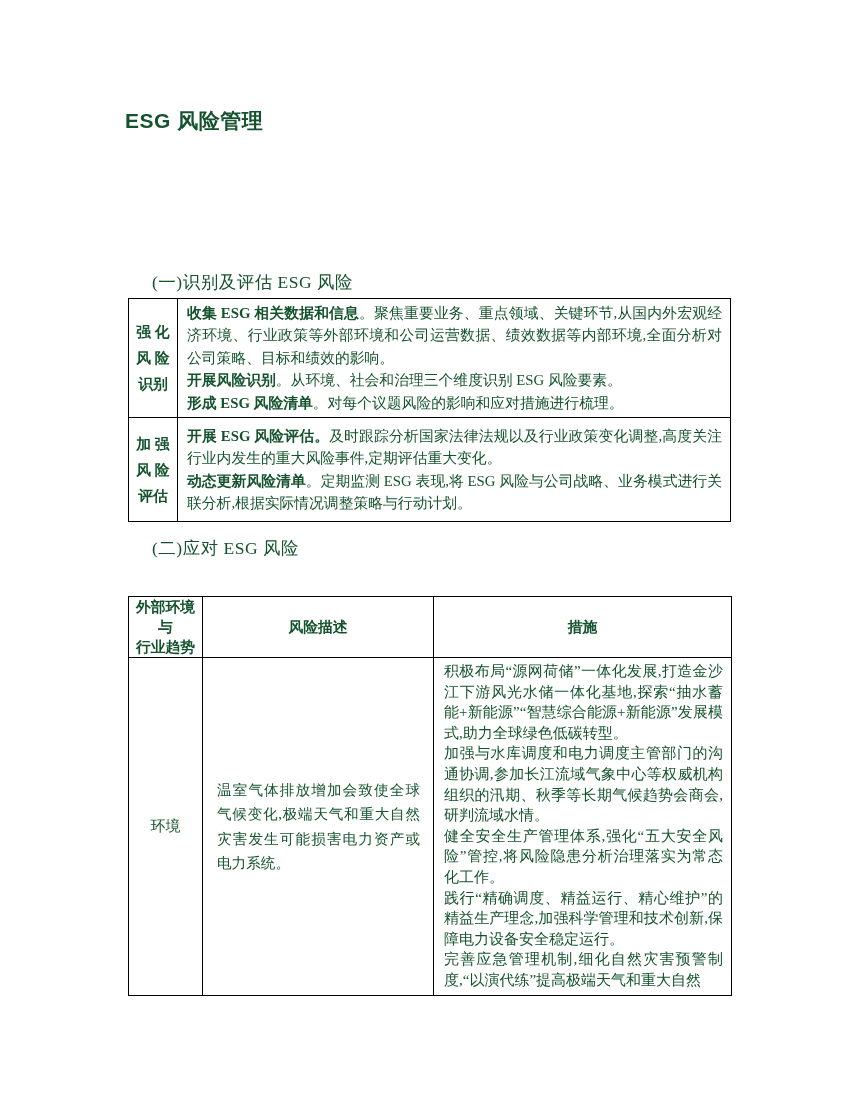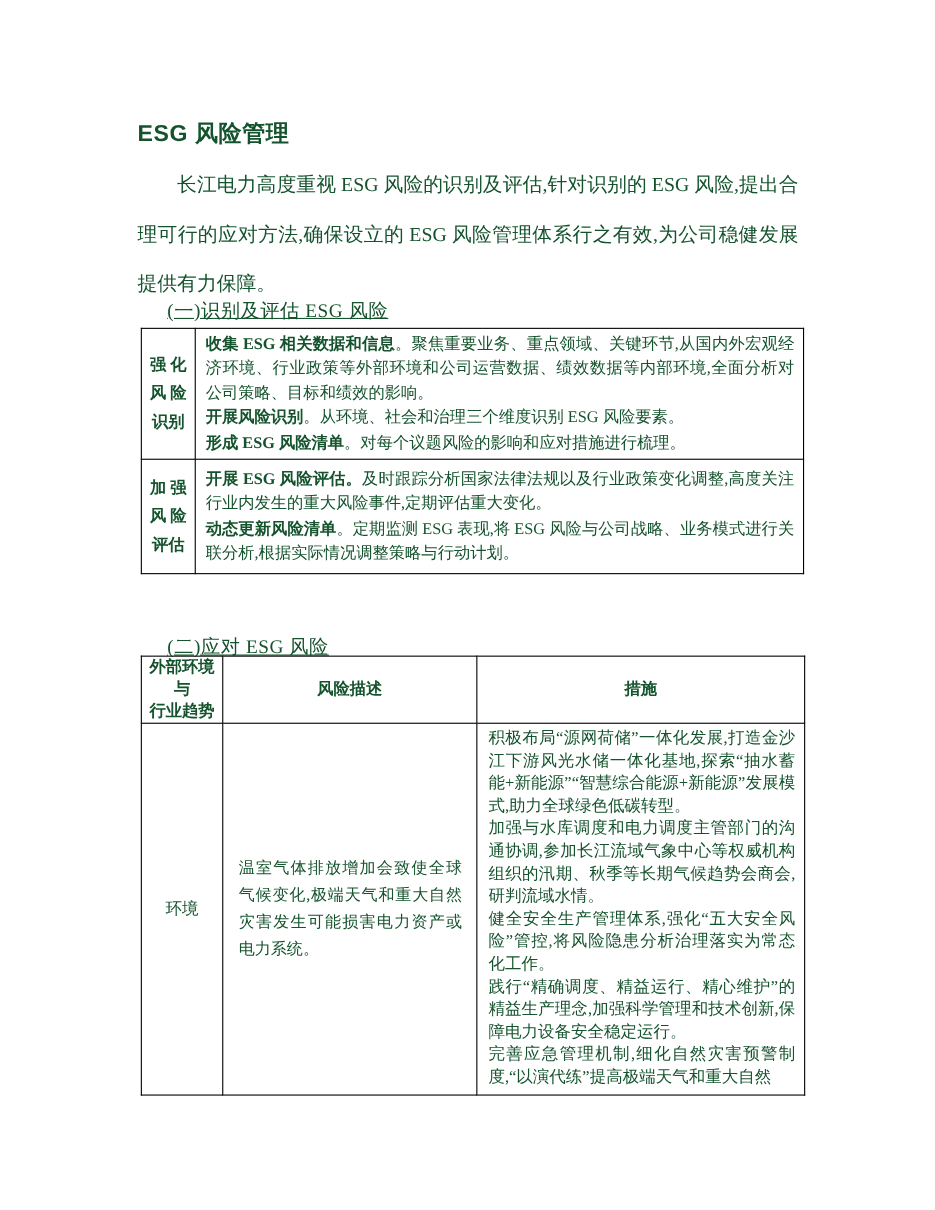--- a/index.html
+++ b/index.html
@@ -33,24 +33,23 @@
     text-align: justify;
     text-indent: 2em;
   }
   .sec-heading {
     position: absolute;
     left: 152px;
     margin: 0;
     font-size: 17.5px;
     font-weight: normal;
     letter-spacing: 0.5px;
-    text-decoration: underline;
   }
   .sec-heading.s1 { top: 270px; }
-  .sec-heading.s2 { top: 576px; }
+  .sec-heading.s2 { top: 536px; }
 
   table { border-collapse: collapse; table-layout: fixed; }
   td, th { border: 1.6px solid #000; box-sizing: border-box; }
 
   .t1 {
     position: absolute;
     left: 128px;
     top: 298px;
     width: 603px;
   }
@@ -123,21 +122,20 @@
     font-family: "Liberation Serif", "DejaVu Serif", serif;
   }
 </style>
 </head>
 <body>
 
 <div class="page">
 
   <h1 class="doc-title">ESG 风险管理</h1>
 
-  <p class="intro">长江电力高度重视 ESG 风险的识别及评估,针对识别的 ESG 风险,提出合理可行的应对方法,确保设立的 ESG 风险管理体系行之有效,为公司稳健发展提供有力保障。</p>
 
   <h2 class="sec-heading s1">(一)识别及评估 ESG 风险</h2>
 
   <table class="t1">
     <tbody>
       <tr class="row-1">
         <td class="label-cell">
           <div>强 化</div>
           <div>风 险</div>
           <div>识别</div>

